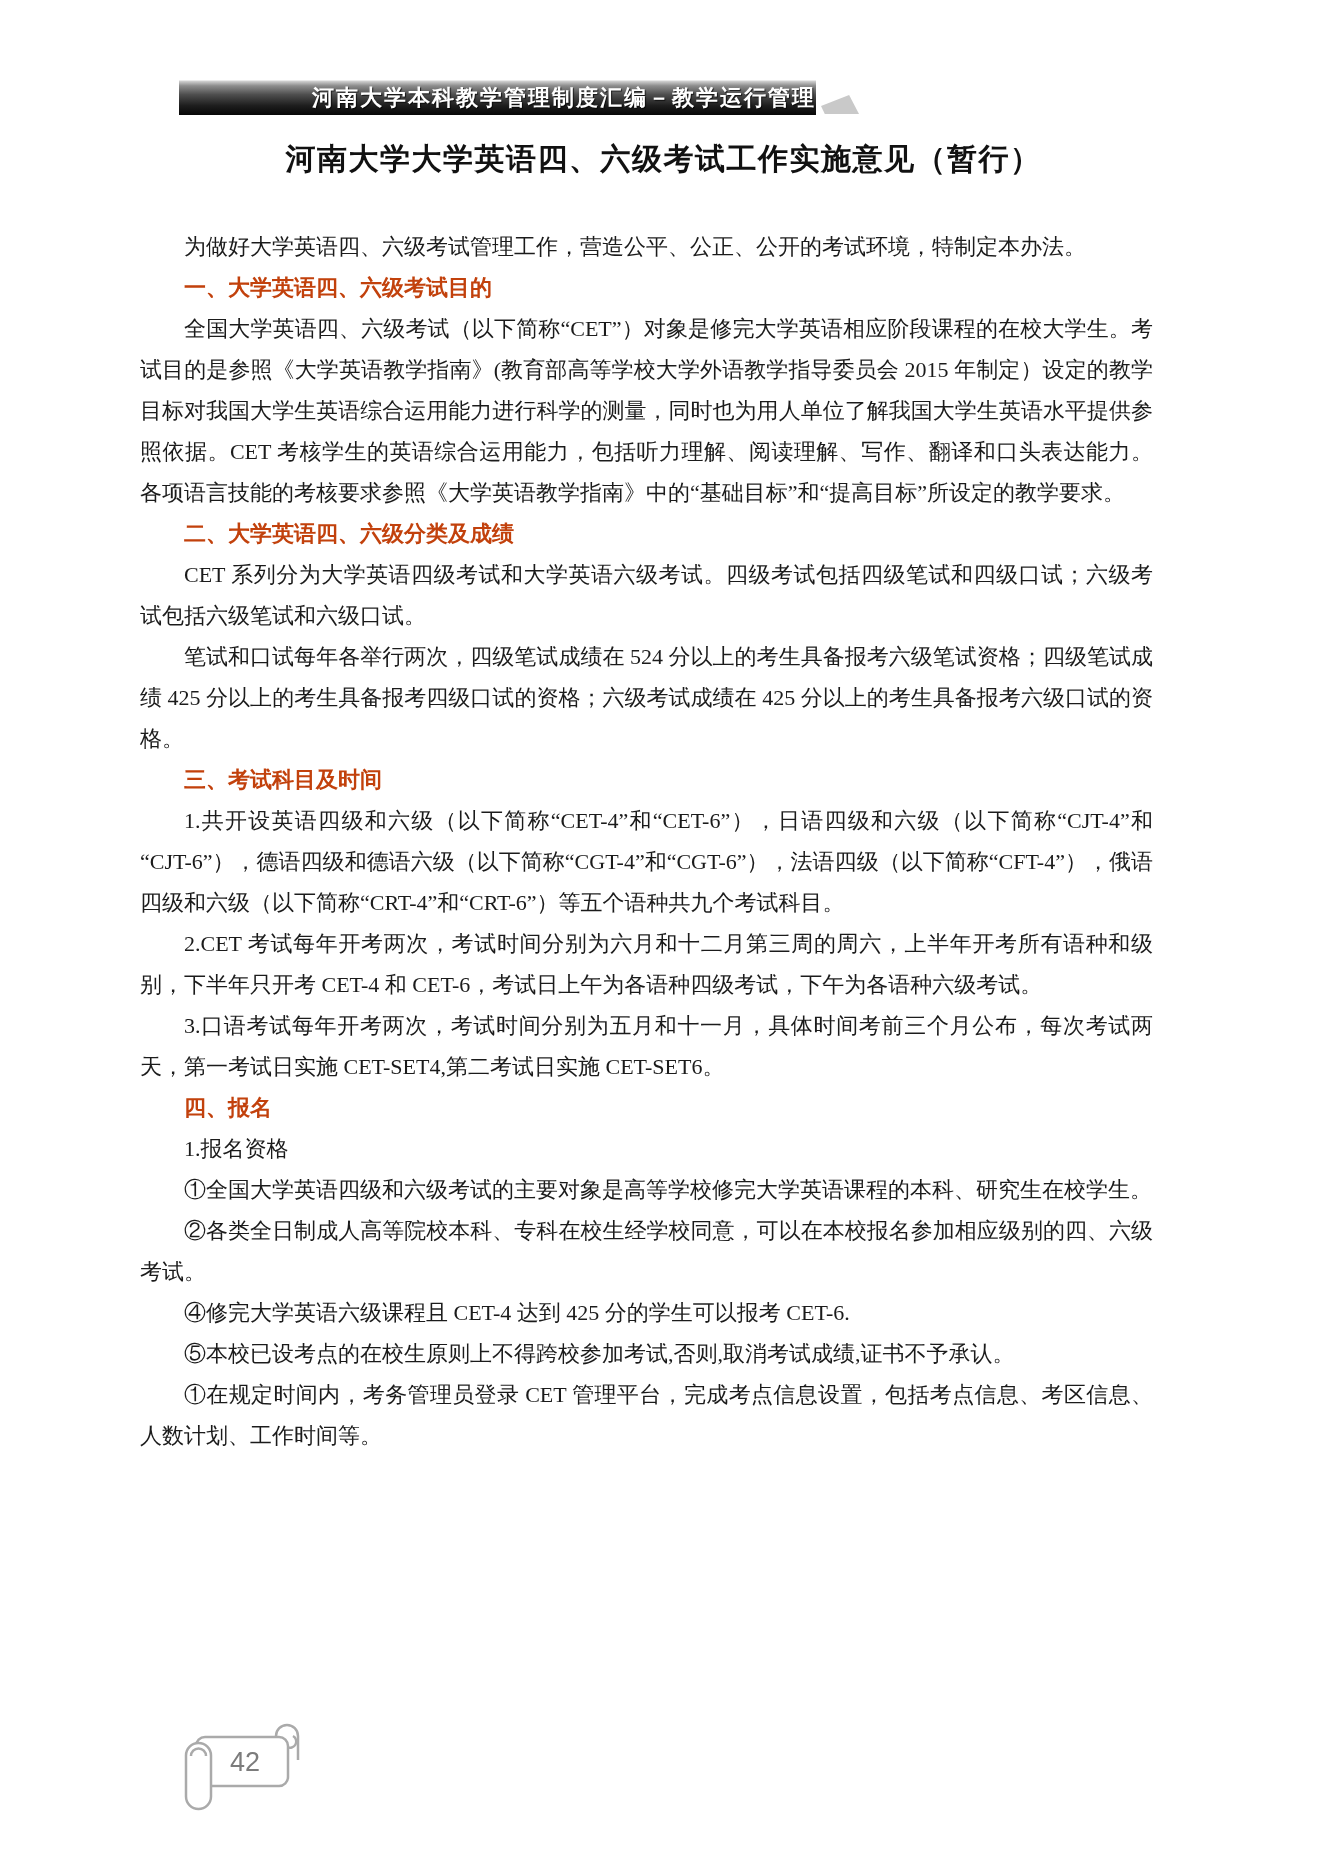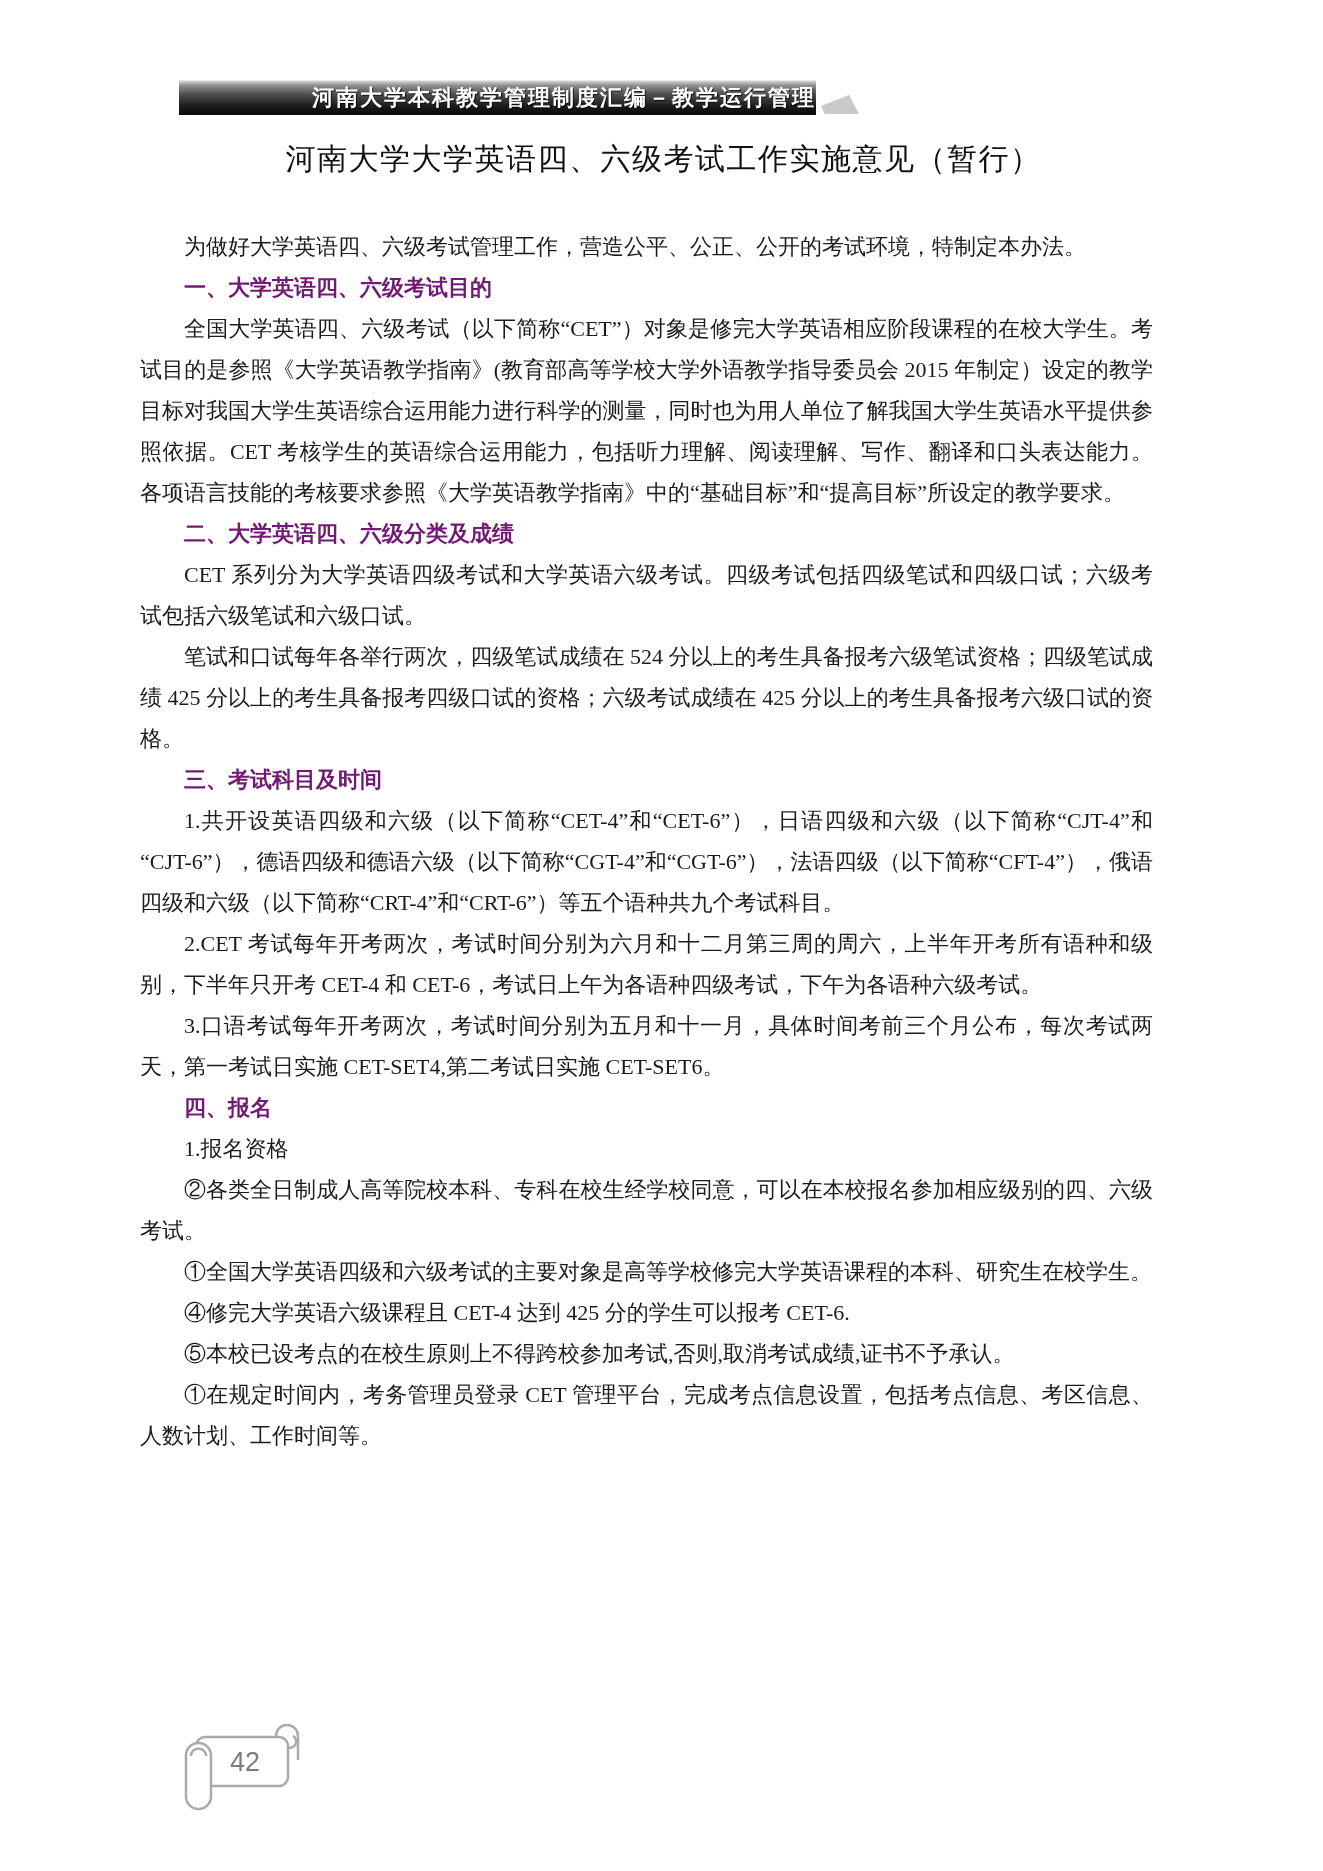--- a/index.html
+++ b/index.html
@@ -35,41 +35,41 @@
     background:#c9c9c9;
     clip-path:polygon(0 58%, 74% 0, 100% 100%, 10% 100%);
   }
 
   
   .doc-title {
     position:absolute; left:157px; top:139px;
     width:1013px;
     text-align:center;
     font-size:30px;
-    font-weight:normal;
+    font-weight:bold;
     letter-spacing:1.5px;
     color:#111111;
     white-space:nowrap;
   }
 
   
   .doc-body {
     position:absolute; left:140px; top:226px;
     width:1013px;
     font-size:22px;
     line-height:41px;
     color:#1b1b1b;
     text-align:justify;
     text-justify:inter-ideograph;
   }
   .doc-body p { margin:0; text-indent:2em; }
   .doc-body p.heading {
     font-weight:bold;
     font-family:"Liberation Sans", sans-serif;
-    color:#701a75;
+    color:#c2410c;
   }
 
   
   .scroll-icon {
     position:absolute; left:183px; top:1722px;
     width:130px; height:95px;
   }
   .scroll-icon svg { display:block; }
   .scroll-page-number {
     font-family:"Liberation Sans", sans-serif;
@@ -95,22 +95,22 @@
       <p class="body">全国大学英语四、六级考试（以下简称“CET”）对象是修完大学英语相应阶段课程的在校大学生。考试目的是参照《大学英语教学指南》(教育部高等学校大学外语教学指导委员会 2015 年制定）设定的教学目标对我国大学生英语综合运用能力进行科学的测量，同时也为用人单位了解我国大学生英语水平提供参照依据。CET 考核学生的英语综合运用能力，包括听力理解、阅读理解、写作、翻译和口头表达能力。各项语言技能的考核要求参照《大学英语教学指南》中的“基础目标”和“提高目标”所设定的教学要求。</p>
       <p class="heading">二、大学英语四、六级分类及成绩</p>
       <p class="body">CET 系列分为大学英语四级考试和大学英语六级考试。四级考试包括四级笔试和四级口试；六级考试包括六级笔试和六级口试。</p>
       <p class="body">笔试和口试每年各举行两次，四级笔试成绩在 524 分以上的考生具备报考六级笔试资格；四级笔试成绩 425 分以上的考生具备报考四级口试的资格；六级考试成绩在 425 分以上的考生具备报考六级口试的资格。</p>
       <p class="heading">三、考试科目及时间</p>
       <p class="body">1.共开设英语四级和六级（以下简称“CET-4”和“CET-6”），日语四级和六级（以下简称“CJT-4”和“CJT-6”），德语四级和德语六级（以下简称“CGT-4”和“CGT-6”），法语四级（以下简称“CFT-4”），俄语四级和六级（以下简称“CRT-4”和“CRT-6”）等五个语种共九个考试科目。</p>
       <p class="body">2.CET 考试每年开考两次，考试时间分别为六月和十二月第三周的周六，上半年开考所有语种和级别，下半年只开考 CET-4 和 CET-6，考试日上午为各语种四级考试，下午为各语种六级考试。</p>
       <p class="body">3.口语考试每年开考两次，考试时间分别为五月和十一月，具体时间考前三个月公布，每次考试两天，第一考试日实施 CET-SET4,第二考试日实施 CET-SET6。</p>
       <p class="heading">四、报名</p>
       <p class="body">1.报名资格</p>
+      <p class="body">①全国大学英语四级和六级考试的主要对象是高等学校修完大学英语课程的本科、研究生在校学生。</p>
       <p class="body">②各类全日制成人高等院校本科、专科在校生经学校同意，可以在本校报名参加相应级别的四、六级考试。</p>
-      <p class="body">①全国大学英语四级和六级考试的主要对象是高等学校修完大学英语课程的本科、研究生在校学生。</p>
       <p class="body">④修完大学英语六级课程且 CET-4 达到 425 分的学生可以报考 CET-6.</p>
       <p class="body">⑤本校已设考点的在校生原则上不得跨校参加考试,否则,取消考试成绩,证书不予承认。</p>
       <p class="body">①在规定时间内，考务管理员登录 CET 管理平台，完成考点信息设置，包括考点信息、考区信息、人数计划、工作时间等。</p>
     </div>
 
   <div class="scroll-icon">
     <svg width="130" height="95" viewBox="0 0 130 95" xmlns="http://www.w3.org/2000/svg">
       <g fill="#ffffff" stroke="#aaaaaa" stroke-width="2.5" stroke-linejoin="round">
 
         <path d="M93 38 V14 a11 11 0 0 1 22 0 V38"></path>

